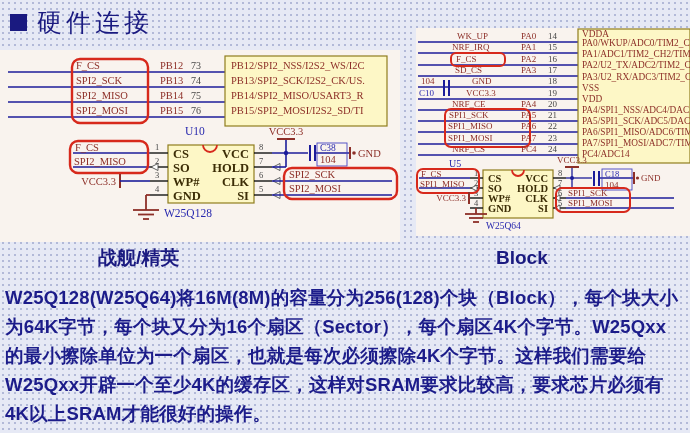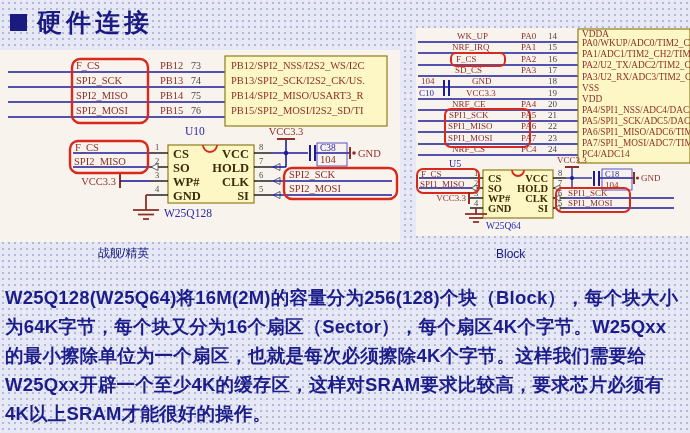--- a/index.html
+++ b/index.html
@@ -5,23 +5,23 @@
   html,body{margin:0;padding:0;}
   .slide{
     position:relative; width:690px; height:433px; overflow:hidden;
     background-color:#e6e9f5;
     background-image: radial-gradient(circle, #b2b9d8 0.9px, rgba(0,0,0,0) 1.05px);
     background-size:6px 6px;
     font-family:"Liberation Sans", sans-serif;
   }
   .title-row{position:absolute; left:10px; top:6px; display:flex; align-items:center;}
   .title-bullet{width:17px; height:17px; background:#1a1a80; margin-right:10px;}
-  .title-text{font-size:25px; font-weight:bold; color:#1a1a80; letter-spacing:4px;}
+  .title-text{font-size:25px; font-weight:normal; color:#1a1a80; letter-spacing:4px;}
   .panel{position:absolute; overflow:hidden;}
-  .caption{position:absolute; font-size:12px; font-weight:normal; color:#1a1a80;}
+  .caption{position:absolute; font-size:19px; font-weight:bold; color:#1a1a80;}
   .cap-left{left:98px; top:245px;}
   .cap-right{left:496px; top:247px;}
   .para{
     position:absolute; left:0; top:283px; width:690px; padding:0 5px; box-sizing:border-box;
     font-size:18.5px; line-height:29px; font-weight:bold; color:#1c1c8a; letter-spacing:0.2px;
   }
   
   svg text{font-family:"Liberation Serif", serif; fill:#8d2f28;}
   .t-net{font-size:10.5px;}
   .t-net-s{font-size:9px;}
@@ -343,15 +343,15 @@
     <line class="wire-s" x1="566" y1="198" x2="674" y2="198"></line>
     <line class="wire-s" x1="566" y1="208" x2="674" y2="208"></line>
     <rect class="redbox-s" x="556" y="188" width="74" height="24" rx="6"></rect>
     <text class="t-net-s" x="568" y="196">SPI1_SCK</text>
     <text class="t-net-s" x="568" y="206">SPI1_MOSI</text>
   </svg>
 
   <div class="caption cap-left">战舰/精英</div>
   <div class="caption cap-right">Block</div>
 
-  <div class="para">W25Q128(W25Q64)将16M(2M)的容量分为256(128)个块（Block），每个块大小为64K字节，每个块又分为16个扇区（Sector），每个扇区4K个字节。W25Qxx的最小擦除单位为一个扇区，也就是每次必须擦除4K个字节。这样我们需要给W25Qxx开辟一个至少4K的缓存区，这样对SRAM要求比较高，要求芯片必须有4K以上SRAM才能很好的操作。</div>
+  <div class="para">W25Q128(W25Q64)将16M(8M)的容量分为256(128)个块（Block），每个块大小为64K字节，每个块又分为16个扇区（Sector），每个扇区4K个字节。W25Qxx的最小擦除单位为一个扇区，也就是每次必须擦除4K个字节。这样我们需要给W25Qxx开辟一个至少4K的缓存区，这样对SRAM要求比较高，要求芯片必须有4K以上SRAM才能很好的操作。</div>
 
 </div>
 
 </body></html>

